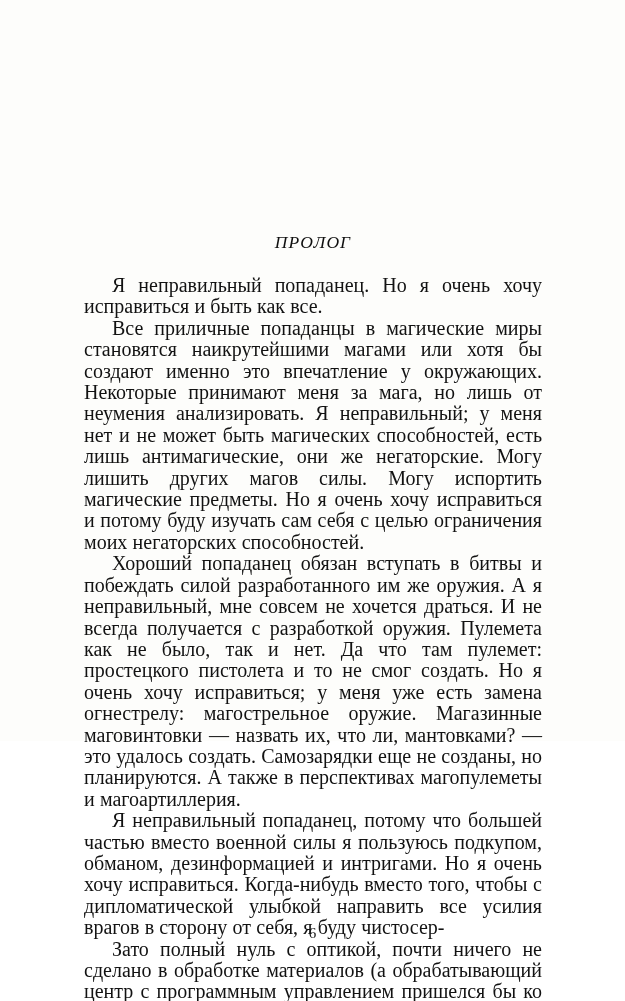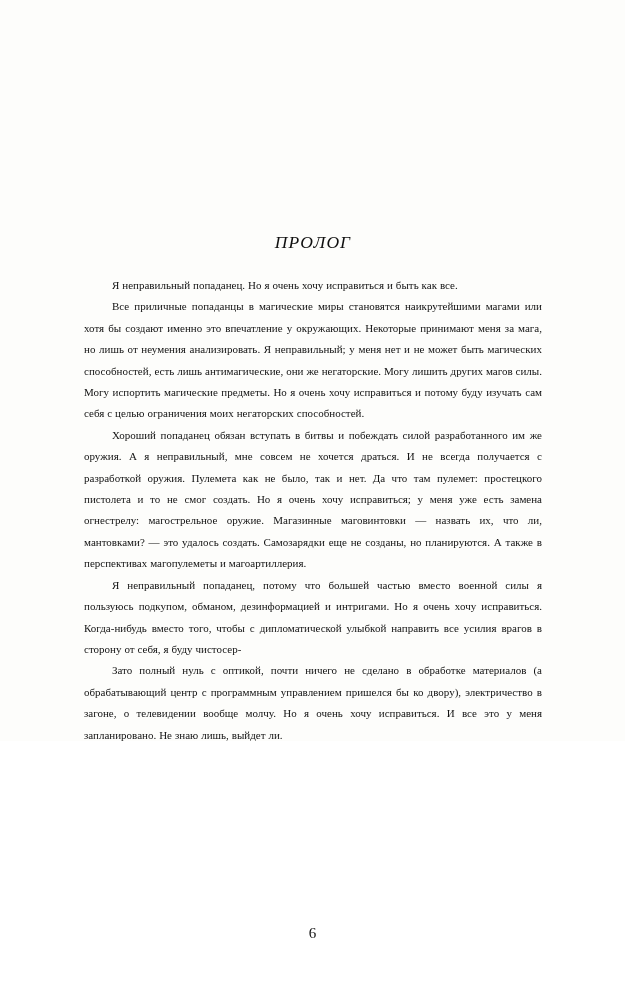--- a/index.html
+++ b/index.html
@@ -32,21 +32,21 @@
     font-style: italic;
     font-weight: normal;
     font-size: 17.5px;
     letter-spacing: 1.1px;
     text-align: center;
     margin: 0 0 22px 0;
     color: #101010;
   }
   p.body-par {
     margin: 0;
-    font-size: 11px;
+    font-size: 20px;
     line-height: 21.4px;
     text-align: justify;
     text-indent: 28px;
     color: #121212;
     -webkit-hyphens: manual;
     hyphens: manual;
     word-spacing: 0.2px;
   }
   .folio {
     position: absolute;

